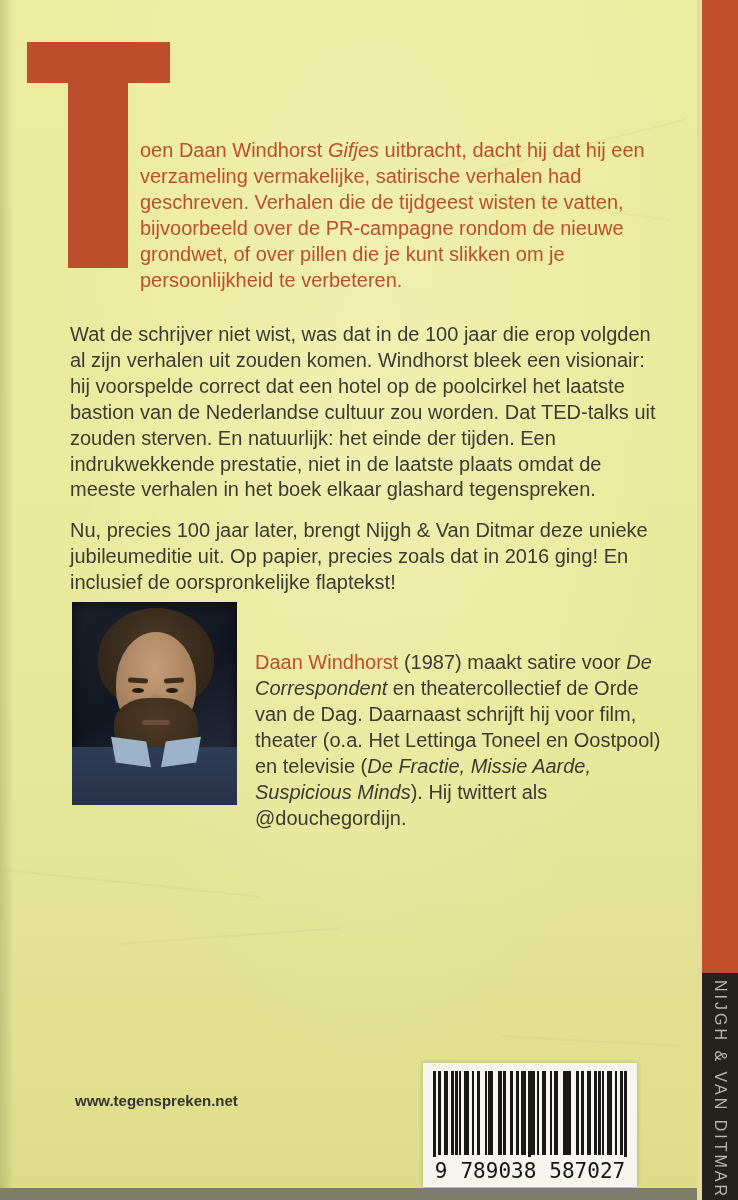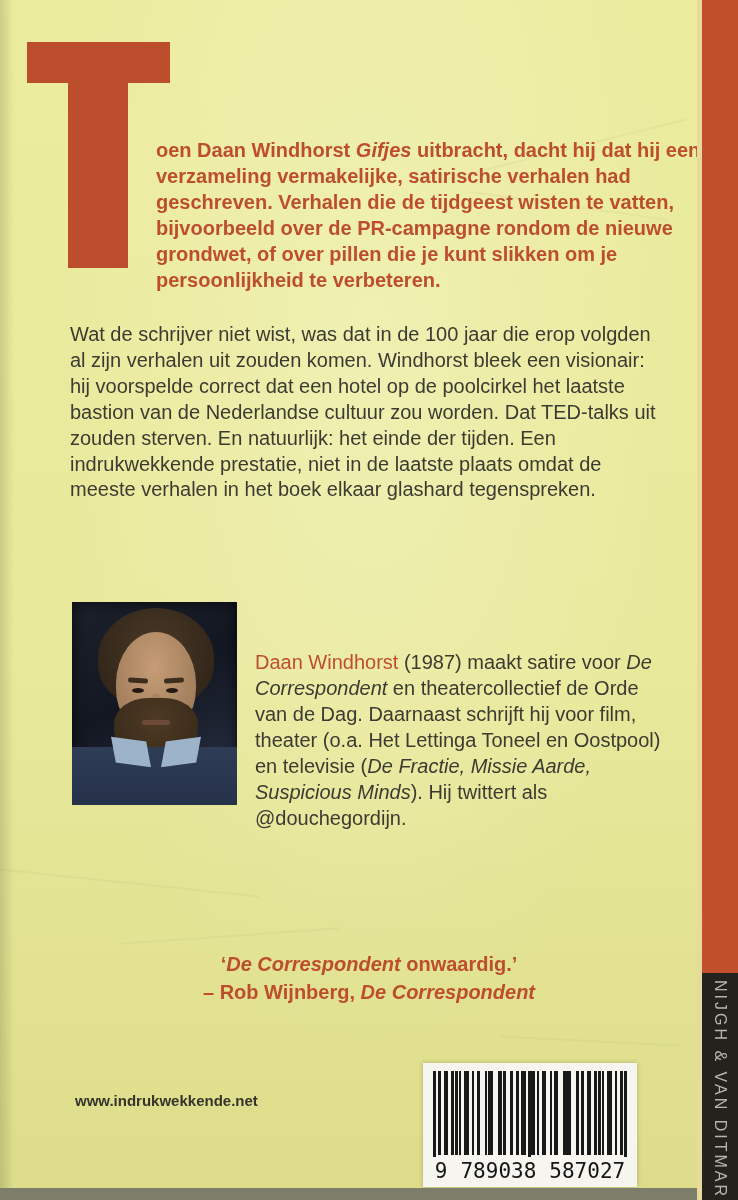--- a/index.html
+++ b/index.html
@@ -22,21 +22,21 @@
   
   .left-shade{position:absolute;left:0;top:0;width:14px;height:1200px;
     background:linear-gradient(90deg,rgba(60,60,30,0.18),rgba(60,60,30,0));}
 
   
   .t-bar {position:absolute;left:27px;top:42px;width:143px;height:41px;background:var(--accent);}
   .t-stem{position:absolute;left:68px;top:42px;width:60px;height:226px;background:var(--accent);}
 
   .intro{
     position:absolute;left:140px;top:118px;width:548px;
-    color:var(--accent);font-weight:bold;font-size:20px;line-height:25.9px;margin-left:16px;
+    color:var(--accent);font-weight:normal;font-size:20px;line-height:25.9px;
   }
   .body-par{
     position:absolute;left:70px;width:590px;
     color:var(--ink);font-size:20px;line-height:25.9px;
   }
   .p2{top:302px;}
   .p3{top:498px;}
   em{font-style:italic;}
 
   
@@ -113,45 +113,42 @@
   <div class="crease c3"></div>
   <div class="crease c4"></div>
   <div class="crease c5"></div>
 
   <div class="t-bar"></div>
   <div class="t-stem"></div>
 
   <p class="intro"><span>oen Daan Windhorst </span><em>Gifjes</em><span> uitbracht, dacht hij dat hij een verzameling vermakelijke, satirische verhalen had geschreven. Verhalen die de tijdgeest wisten te vatten, bijvoorbeeld over de PR-campagne rondom de nieuwe grondwet, of over pillen die je kunt slikken om je persoonlijkheid te verbeteren.</span></p>
 
   <p class="body-par p2">Wat de schrijver niet wist, was dat in de 100 jaar die erop volgden al zijn verhalen uit zouden komen. Windhorst bleek een visionair: hij voorspelde correct dat een hotel op de poolcirkel het laatste bastion van de Nederlandse cultuur zou worden. Dat TED-talks uit zouden sterven. En natuurlijk: het einde der tijden. Een indrukwekkende prestatie, niet in de laatste plaats omdat de meeste verhalen in het boek elkaar glashard tegenspreken.</p>
+  <p class="body-par p3">Nu, precies 100 jaar later, brengt Nijgh &amp; Van Ditmar deze unieke jubileumeditie uit. Op papier, precies zoals dat in 2016 ging! En inclusief de oorspronkelijke flaptekst!</p>
 
   <div class="photo">
     <div class="hair"></div>
     <div class="face"></div>
     <div class="brow l"></div>
     <div class="brow r"></div>
     <div class="eye l"></div>
     <div class="eye r"></div>
     <div class="nose"></div>
     <div class="beard"></div>
     <div class="mouth"></div>
     <div class="shirt"></div>
     <div class="collar l"></div>
     <div class="collar r"></div>
   </div>
 
   <p class="bio"><span class="author-name">Daan Windhorst</span><span> (1987) maakt satire voor </span><em>De Correspondent</em><span> en theatercollectief de Orde van de Dag. Daarnaast schrijft hij voor film, theater (o.a. Het Lettinga Toneel en Oostpool) en televisie (</span><em>De Fractie, Missie Aarde, Suspicious Minds</em><span>). Hij twittert als @douchegordijn.</span></p>
 
-  <div class="quote q2">
-    <div><span>‘</span><em>De Correspondent</em><span> onwaardig.’</span></div>
-    <div><span>– Rob Wijnberg, </span><em>De Correspondent</em></div>
-  </div>
 
   <div class="urls">
-    <div>www.indrukwekkende.net</div>
+    <div>www.tegenspreken.net</div>
   </div>
 
   <div class="barcode">
     <div class="bars"></div>
     <div class="guard g1"></div>
     <div class="guard g2"></div>
     <div class="guard g3"></div>
     <div class="digits">
       <span>9</span>
       <span>789038</span>

